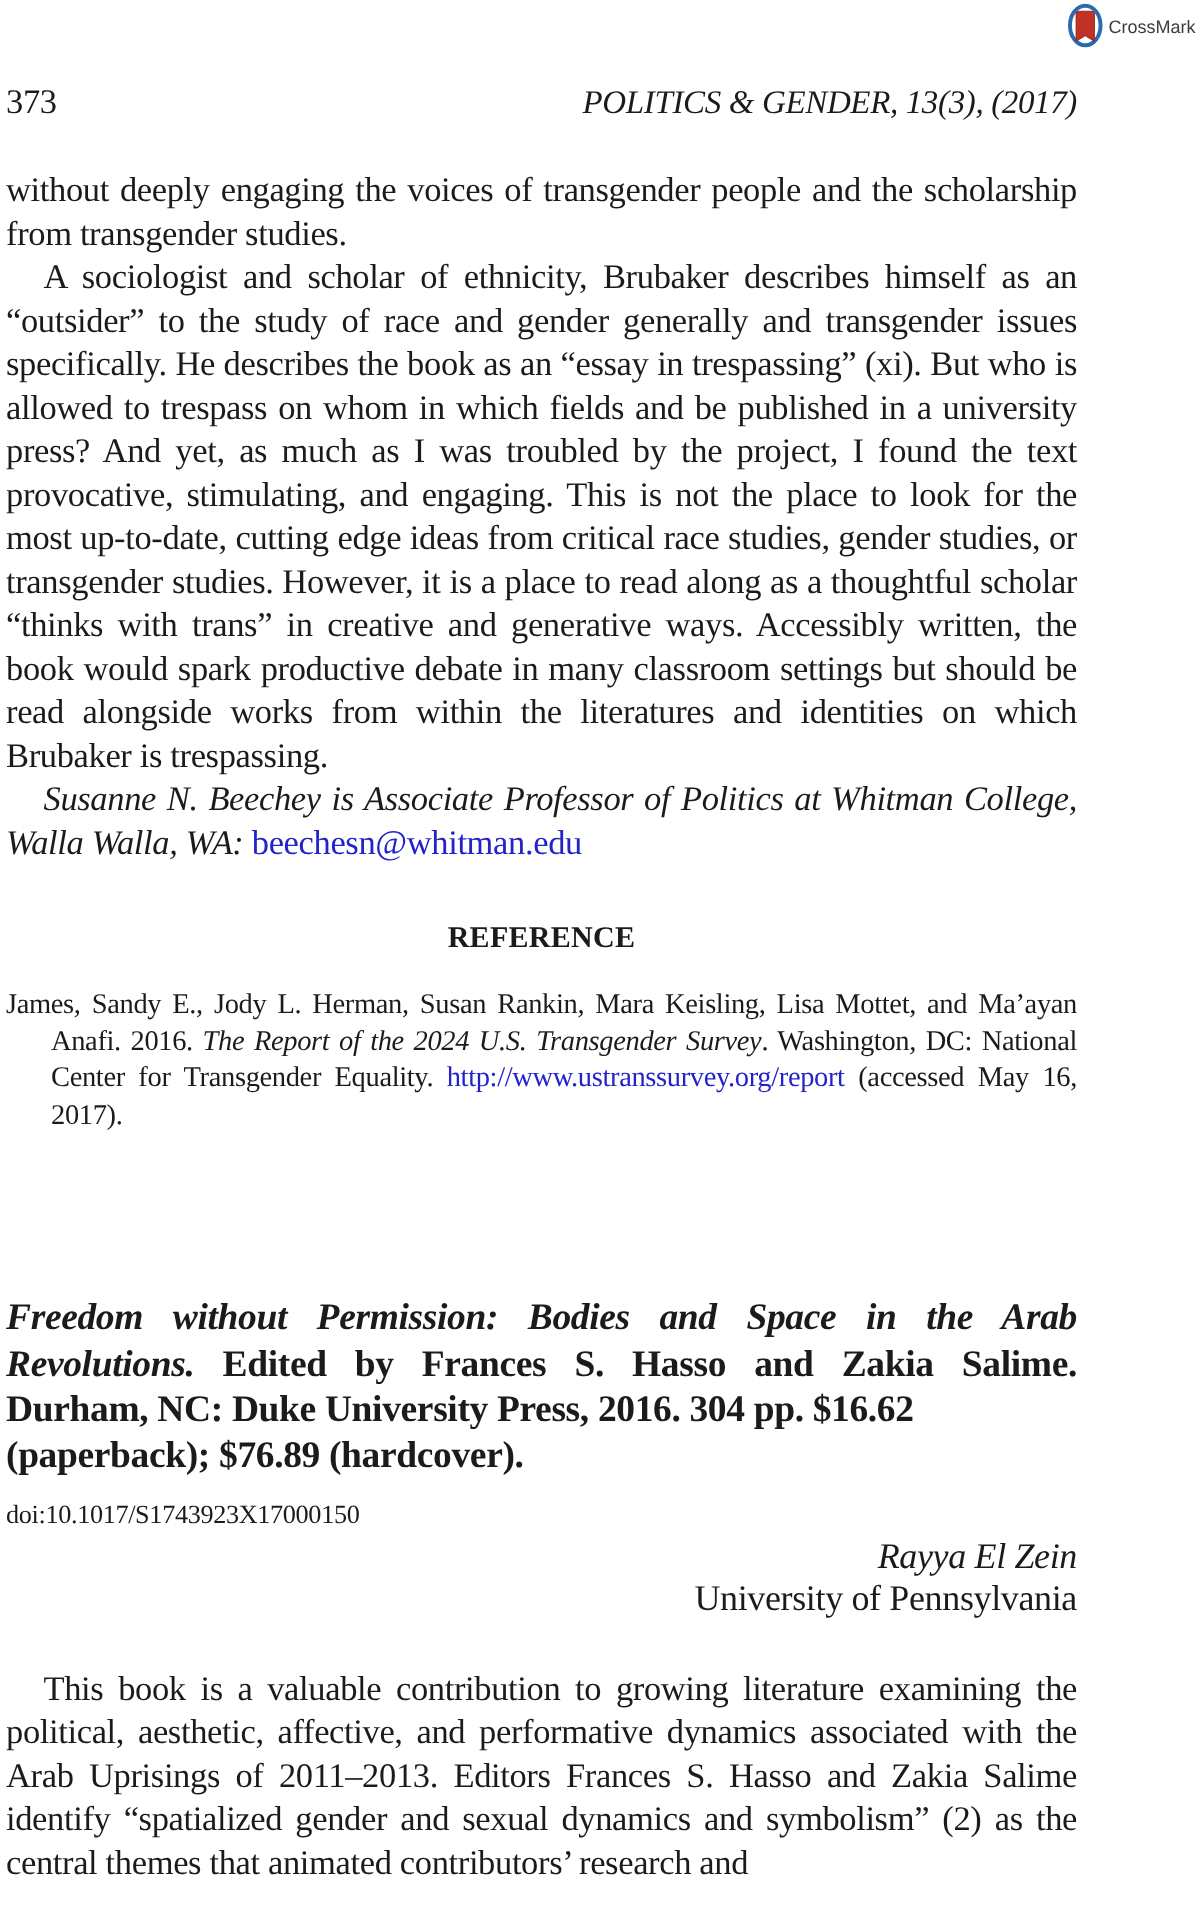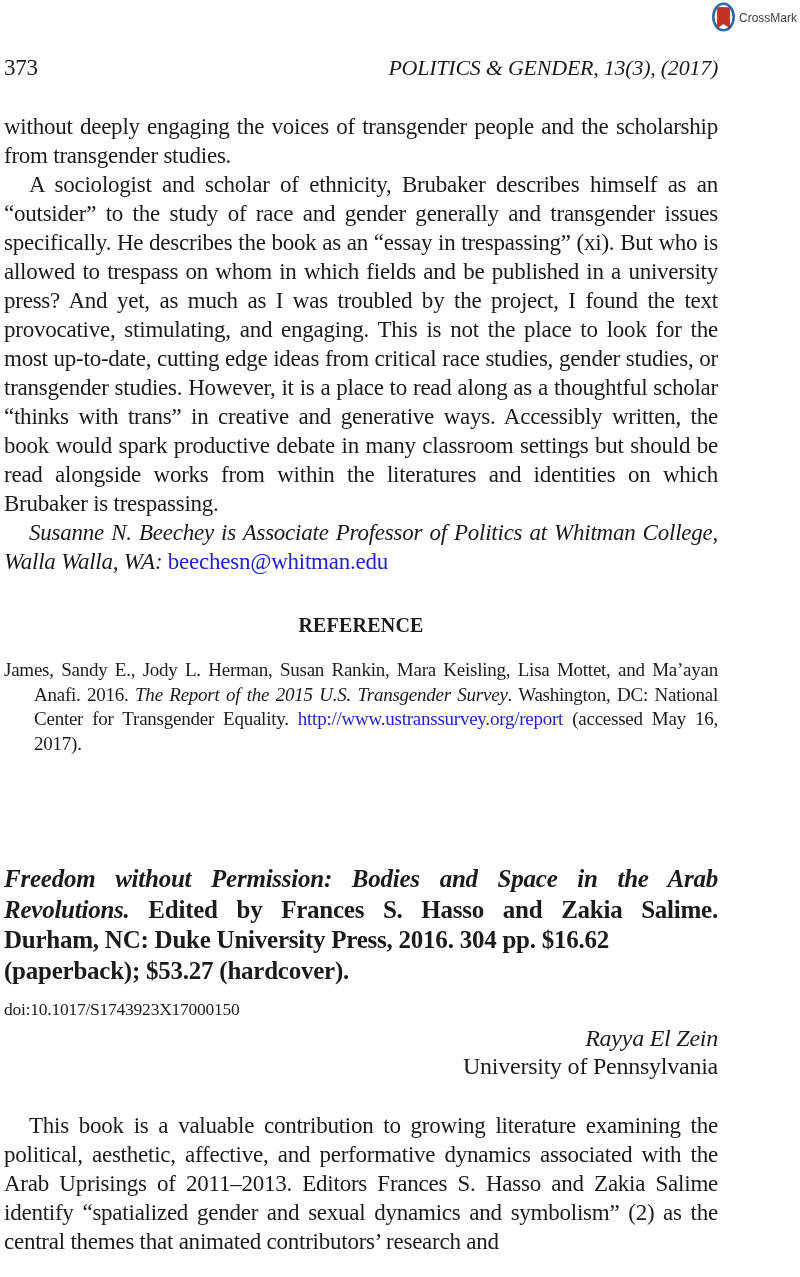--- a/index.html
+++ b/index.html
@@ -112,27 +112,27 @@
   <main>
 
     <p class="body-par">without deeply engaging the voices of transgender people and the scholarship from transgender studies.</p>
 
     <p class="body-par indent">A sociologist and scholar of ethnicity, Brubaker describes himself as an “outsider” to the study of race and gender generally and transgender issues specifically. He describes the book as an “essay in trespassing” (xi). But who is allowed to trespass on whom in which fields and be published in a university press? And yet, as much as I was troubled by the project, I found the text provocative, stimulating, and engaging. This is not the place to look for the most up-to-date, cutting edge ideas from critical race studies, gender studies, or transgender studies. However, it is a place to read along as a thoughtful scholar “thinks with trans” in creative and generative ways. Accessibly written, the book would spark productive debate in many classroom settings but should be read alongside works from within the literatures and identities on which Brubaker is trespassing.</p>
 
     <p class="body-par indent"><span class="italic">Susanne N. Beechey is Associate Professor of Politics at Whitman College, Walla Walla, WA: </span><a class="link">beechesn@whitman.edu</a></p>
 
     <h2 class="ref-heading">REFERENCE</h2>
 
-    <p class="ref-entry"><span>James, Sandy E., Jody L. Herman, Susan Rankin, Mara Keisling, Lisa Mottet, and Ma’ayan Anafi. 2016. </span><span class="italic">The Report of the 2015 U.S. Transgender Survey</span><span>. Washington, DC: National Center for Transgender Equality. </span><a class="link">http://www.ustranssurvey.org/report</a><span> (accessed May 16, 2017).</span></p>
+    <p class="ref-entry"><span>James, Sandy E., Jody L. Herman, Susan Rankin, Mara Keisling, Lisa Mottet, and Ma’ayan Anafi. 2016. </span><span class="italic">The Report of the 2024 U.S. Transgender Survey</span><span>. Washington, DC: National Center for Transgender Equality. </span><a class="link">http://www.ustranssurvey.org/report</a><span> (accessed May 16, 2017).</span></p>
 
     <div class="book-title">
       <div class="t-line t-just"><span class="t-ital">Freedom without Permission: Bodies and Space in the Arab</span><span></span></div>
       <div class="t-line t-just"><span class="t-ital">Revolutions.</span><span> Edited by Frances S. Hasso and Zakia Salime.</span></div>
       <div class="t-line"><span class="t-ital"></span><span>Durham, NC: Duke University Press, 2016. 304 pp. $16.62</span></div>
-      <div class="t-line"><span class="t-ital"></span><span>(paperback); $53.27 (hardcover).</span></div>
+      <div class="t-line"><span class="t-ital"></span><span>(paperback); $76.89 (hardcover).</span></div>
     </div>
 
     <div class="doi-line">doi:10.1017/S1743923X17000150</div>
 
     <div class="reviewer-block">
       <div class="reviewer-name">Rayya El Zein</div>
       <div>University of Pennsylvania</div>
     </div>
 
     <p class="body-par indent opening-par">This book is a valuable contribution to growing literature examining the political, aesthetic, affective, and performative dynamics associated with the Arab Uprisings of 2011–2013. Editors Frances S. Hasso and Zakia Salime identify “spatialized gender and sexual dynamics and symbolism” (2) as the central themes that animated contributors’ research and</p>

